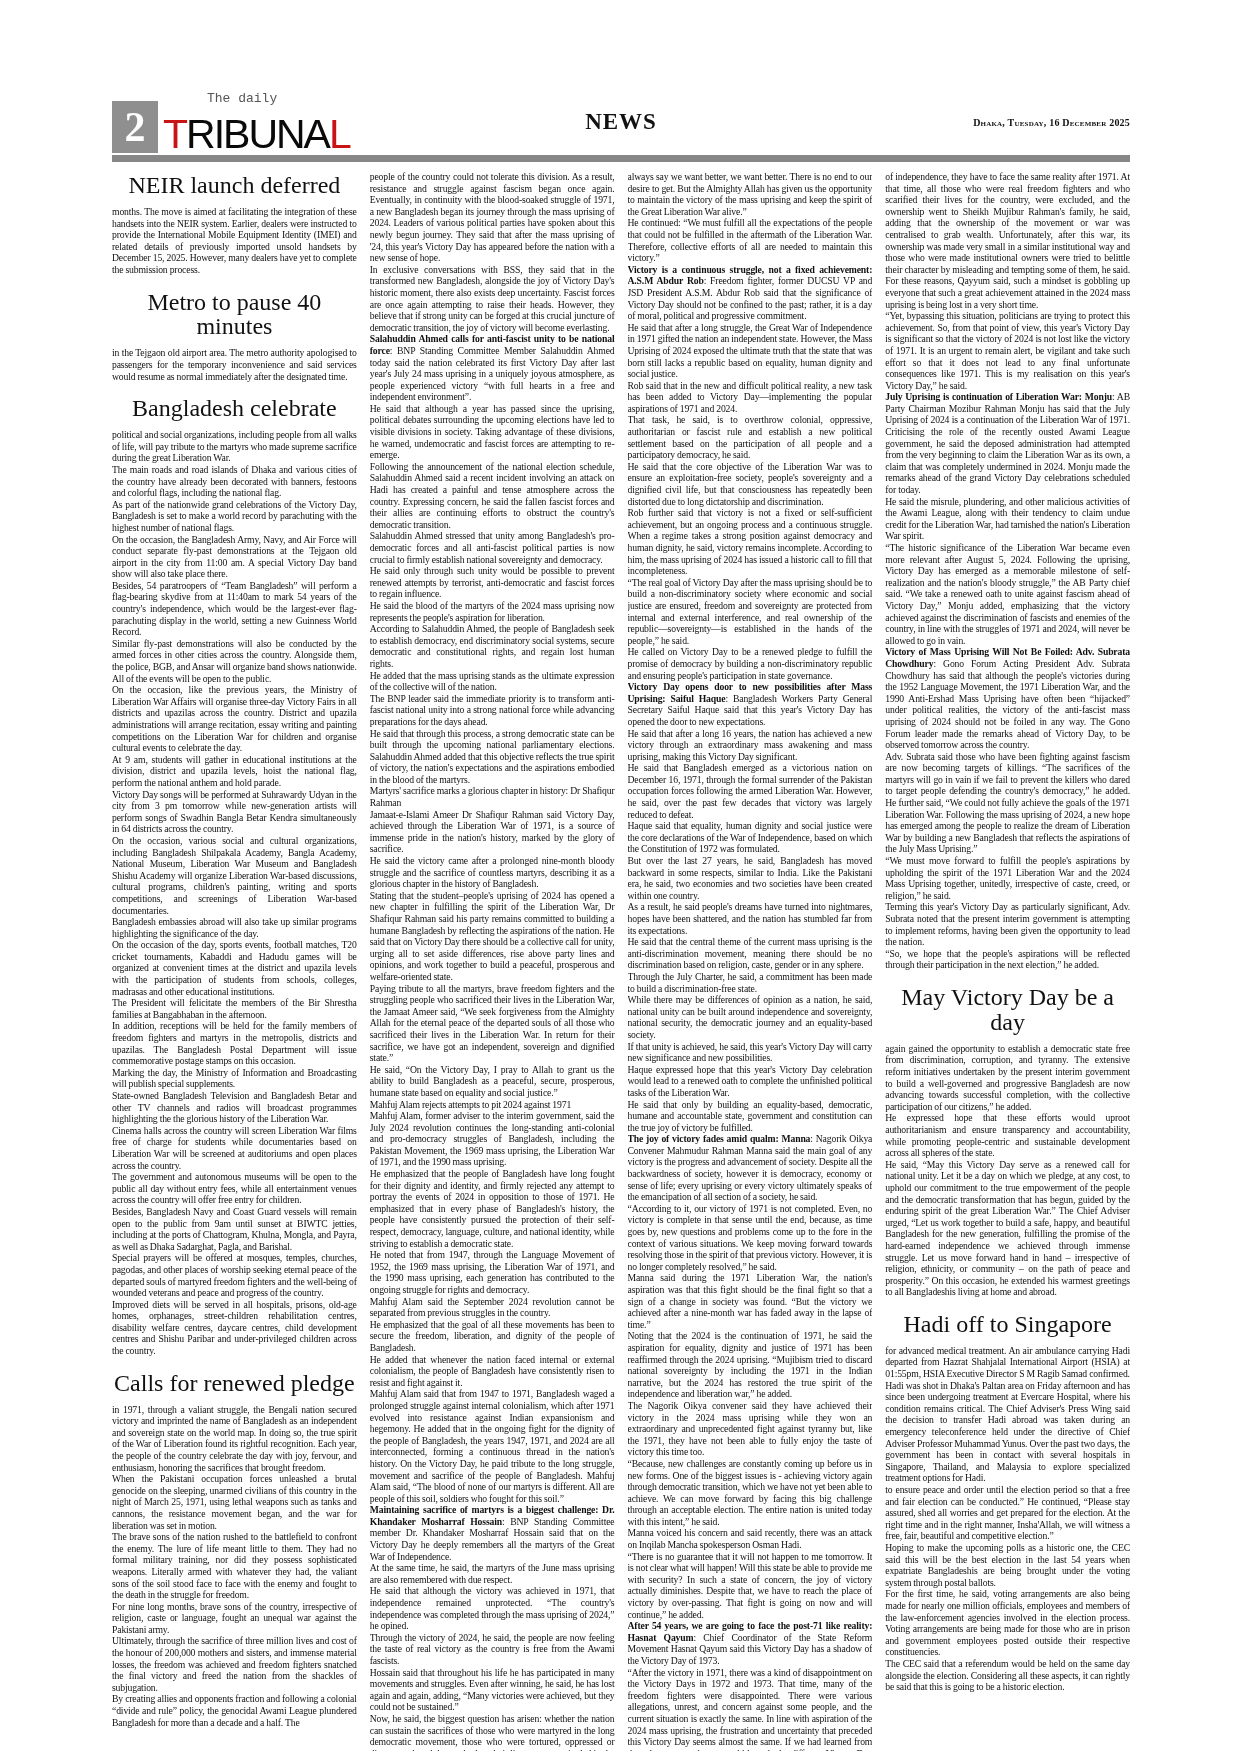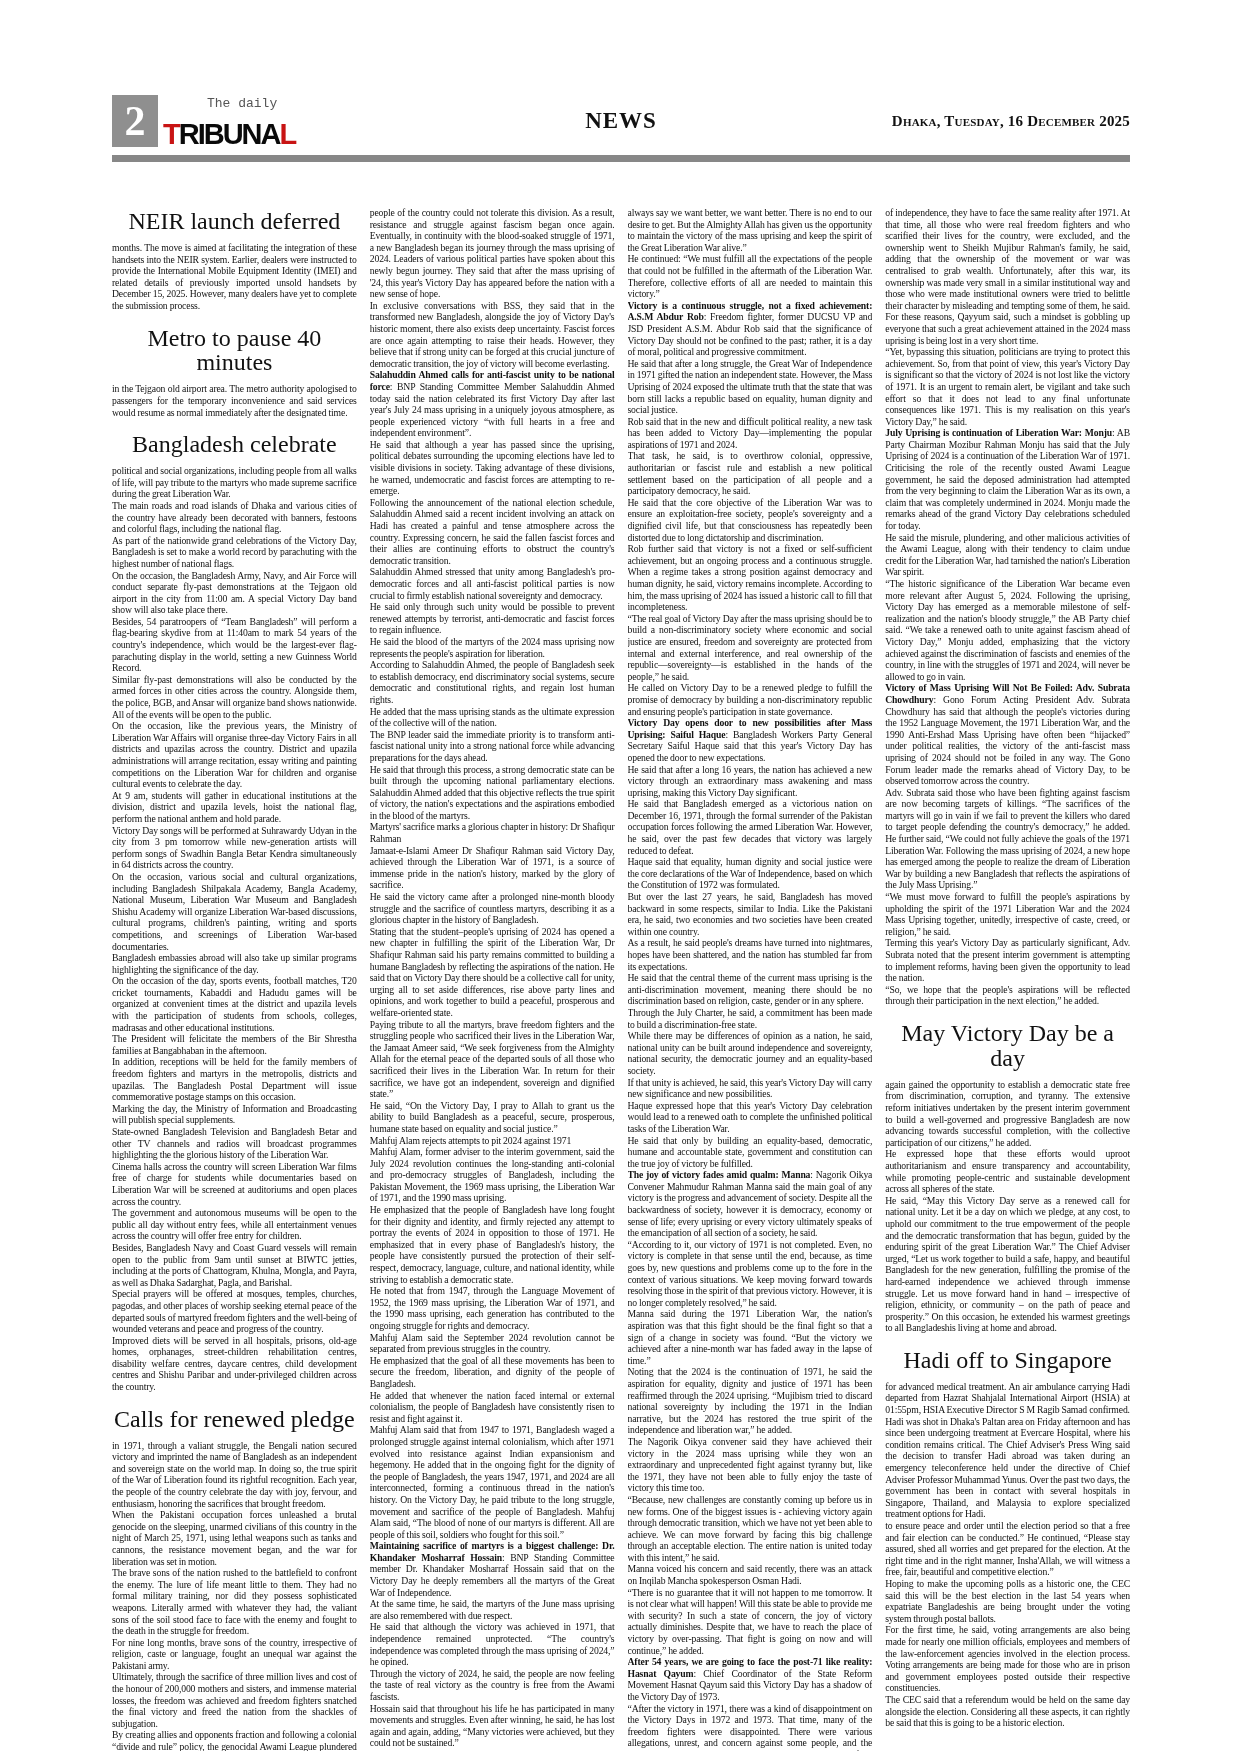--- a/index.html
+++ b/index.html
@@ -4,29 +4,29 @@
 <style>
   html,body{margin:0;padding:0;background:#ffffff;}
   body{width:1241px;height:1754px;position:relative;font-family:"Liberation Serif",serif;color:#111;}
   .page{position:absolute;left:112px;top:92px;width:1018px;}
   
   .masthead{display:grid;grid-template-columns:1fr auto 1fr;align-items:center;height:58px;}
   .masthead-left{display:flex;align-items:flex-end;}
   .page-number-box{width:46px;height:52px;background:#8f8f8f;color:#ffffff;display:flex;align-items:center;justify-content:center;font-size:42px;font-weight:bold;font-family:"Liberation Serif",serif;}
   .logo-block{margin-left:5px;line-height:1;}
   .logo-tagline{font-family:Liberation Mono, monospace;font-size:13px;color:#555;margin-left:44px;margin-bottom:11px;}
-  .logo-name{font-family:"Liberation Sans",sans-serif;font-weight:bold;font-size:29px;letter-spacing:-2px;line-height:0.9;}
+  .logo-name{font-family:"Liberation Sans",sans-serif;font-weight:normal;font-size:41px;letter-spacing:-2px;line-height:0.9;}
   .logo-t,.logo-l{color:#c81414;}
   .logo-mid{color:#0a0a0a;}
   .section-title{font-weight:bold;font-size:23px;letter-spacing:1px;text-align:center;}
-  .dateline{justify-self:end;font-variant:small-caps;font-weight:bold;font-size:15px;letter-spacing:0.2px;}
+  .dateline{justify-self:end;font-variant:small-caps;font-weight:bold;font-size:10px;letter-spacing:0.2px;}
   .masthead-rule{height:7px;background:#878787;margin-top:5px;}
   
   .columns{display:flex;gap:13px;margin-top:9px;height:1580px;overflow:hidden;}
-  .column{flex:1 1 0;min-width:0;overflow:hidden;margin-top:36px;}
+  .column{flex:1 1 0;min-width:0;overflow:hidden;}
   .headline{font-size:24px;font-weight:400;text-align:center;line-height:1.04;margin:14px 0 8px;}
   .column .headline:first-child{margin-top:2px;}
   .column p{font-size:9.7px;line-height:11.6px;letter-spacing:-0.15px;text-align:justify;margin:0;word-spacing:-0.2px;}
   .column p b{font-weight:bold;}
 </style>
 </head>
 <body>
 
 <div class="page">
   <div class="masthead">

